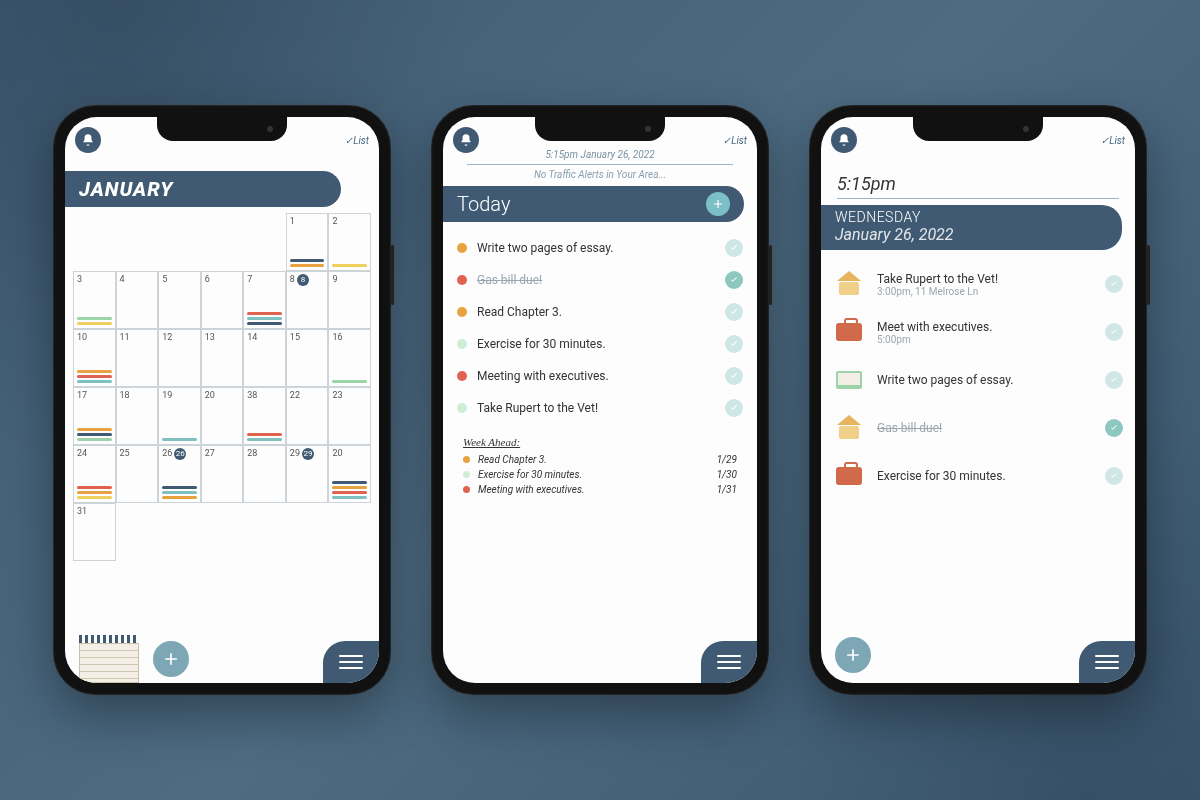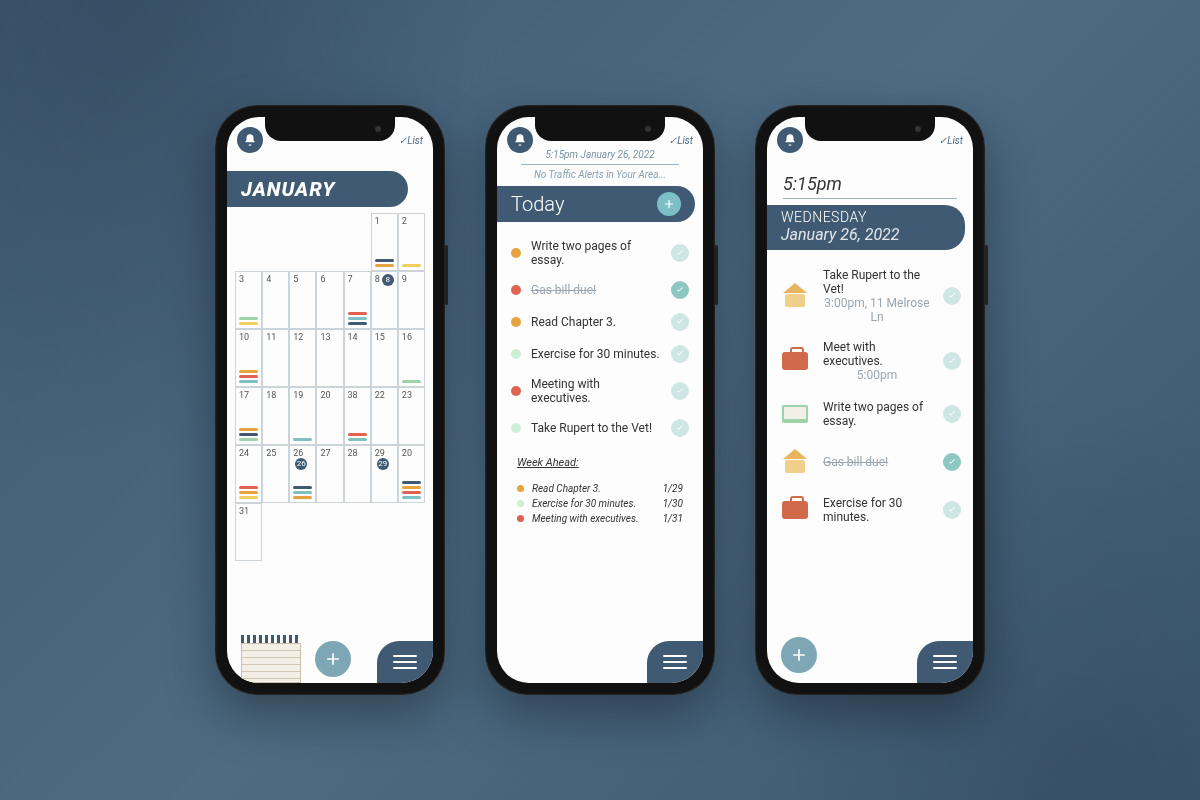--- a/index.html
+++ b/index.html
@@ -17,21 +17,21 @@
   
   body::before {
     content:"";
     position:absolute; inset:0;
     background: radial-gradient(ellipse 600px 800px at 10% 0%, rgba(0,0,0,0.15), transparent 60%),
                 radial-gradient(ellipse 500px 700px at 90% 100%, rgba(0,0,0,0.1), transparent 60%);
     pointer-events:none;
   }
 
   .phone {
-    width: 230px; height: 590px;
+    width: 338px; height: 590px;
     background: #111;
     border-radius: 42px;
     padding: 12px;
     box-shadow: 0 20px 50px rgba(0,0,0,0.35), inset 0 0 2px rgba(255,255,255,0.3);
     position: relative;
   }
   .phone::after { 
     content:"";
     position:absolute; right:-3px; top:140px; width:3px; height:60px;
     background:#222; border-radius:2px;
@@ -127,38 +127,38 @@
   .today-pill .add{width:24px;height:24px;border-radius:50%;background:#7cbfc6;display:flex;align-items:center;justify-content:center;}
   .today-pill .add svg{width:14px;height:14px;fill:#fff;}
   .task-list{padding:2px 14px;}
   .task{display:flex;align-items:center;gap:10px;padding:7px 0;font-size:12px;color:#333;}
   .dot{width:10px;height:10px;border-radius:50%;}
   .task .label{flex:1;}
   .task.done .label{text-decoration:line-through;color:#9aa7b0;}
   .check{width:18px;height:18px;border-radius:50%;background:#cfe6e6;display:flex;align-items:center;justify-content:center;}
   .check.on{background:#8cc7c0;}
   .check svg{width:10px;height:10px;fill:#fff;}
-  .week-head{font-size:11px;font-style:italic;text-decoration:underline;color:#333;margin:10px 0 12px 20px;}
+  .week-head{font-size:11px;font-style:italic;text-decoration:underline;color:#333;margin:10px 0 4px 20px;font-family:Liberation Serif, serif;}
   .week-item{display:flex;align-items:center;gap:8px;font-size:10px;font-style:italic;color:#333;padding:2px 0 2px 20px;}
   .week-item .date{margin-left:auto;margin-right:20px;}
 
   
   .time-head{font-size:18px;font-style:italic;color:#333;padding:20px 16px 4px;}
   .time-head + .hr{margin:0 16px 0;}
   .day-pill{
     margin:6px 0 10px 0; background:#3f5a72; color:#fff;
     border-radius:0 20px 20px 0; padding:4px 14px 6px; width:96%;
   }
   .day-pill .d1{font-size:14px;font-weight:300;letter-spacing:0.5px;}
   .day-pill .d2{font-size:16px;font-style:italic;opacity:.85;}
   .event-list{padding:0 12px;}
   .event{display:flex;align-items:center;gap:12px;padding:8px 0;}
   .event .icon{width:32px;height:32px;display:flex;align-items:center;justify-content:center;}
   .event .text{flex:1;font-size:12px;color:#333;}
-  .event .sub{font-size:12px;color:#9aa7b0;text-align:center;}
+  .event .sub{font-size:10px;color:#9aa7b0;}
   .event.done .text .title{text-decoration:line-through;color:#9aa7b0;}
   
   .ic-house{width:26px;height:22px;position:relative;}
   .ic-house::before{content:"";position:absolute;bottom:0;left:3px;width:20px;height:13px;background:#f0cf8a;border-radius:2px;}
   .ic-house::after{content:"";position:absolute;top:-2px;left:1px;border-left:12px solid transparent;border-right:12px solid transparent;border-bottom:10px solid #e8b45e;}
   .ic-brief{width:26px;height:18px;background:#d06a4b;border-radius:3px;position:relative;}
   .ic-brief::before{content:"";position:absolute;top:-5px;left:8px;width:10px;height:5px;border:2px solid #d06a4b;border-bottom:none;border-radius:3px 3px 0 0;}
   .ic-book{width:26px;height:18px;background:#9dd3a8;border-radius:2px;position:relative;}
   .ic-book::after{content:"";position:absolute;top:2px;left:2px;right:2px;bottom:4px;background:#f3efe6;}
 </style>

